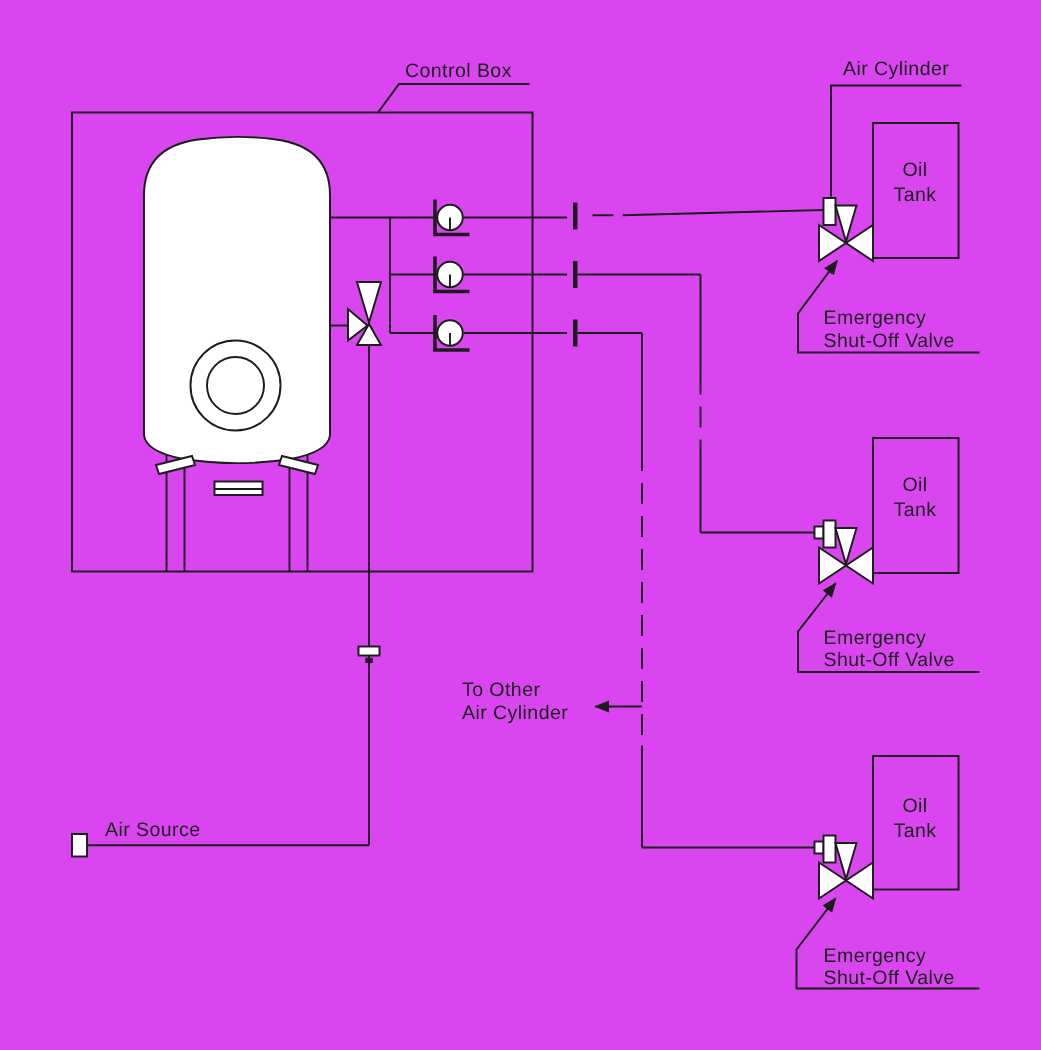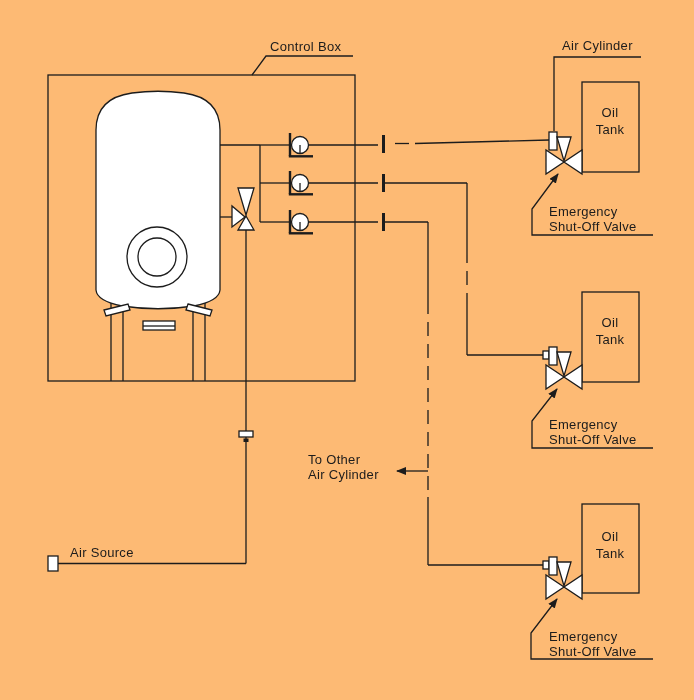--- a/index.html
+++ b/index.html
@@ -1,16 +1,16 @@
 <!DOCTYPE html>
 <html><head>
 <meta charset="utf-8">
 <style>
   html,body{margin:0;padding:0;background:#ffffff;}
-  .stage{position:relative;width:694px;height:700px;background:#fdba74;overflow:hidden;
+  .stage{position:relative;width:694px;height:700px;background:#d946ef;overflow:hidden;
          font-family:"Liberation Sans", sans-serif;}
   svg{position:absolute;left:0;top:0;}
   .ln{stroke:#1c1c1c;stroke-width:1.3;fill:none;}
   .ln2{stroke:#1c1c1c;stroke-width:2.4;fill:none;}
   .shape{stroke:#1c1c1c;stroke-width:1.3;fill:#ffffff;}
   .solid{fill:#1c1c1c;stroke:none;}
   .dash{stroke:#1c1c1c;stroke-width:1.3;fill:none;stroke-dasharray:14 8;}
   .lbl{font-family:"Liberation Sans", sans-serif;font-size:13px;fill:#1c1c1c;letter-spacing:0.3px;}
 </style>
 </head>

